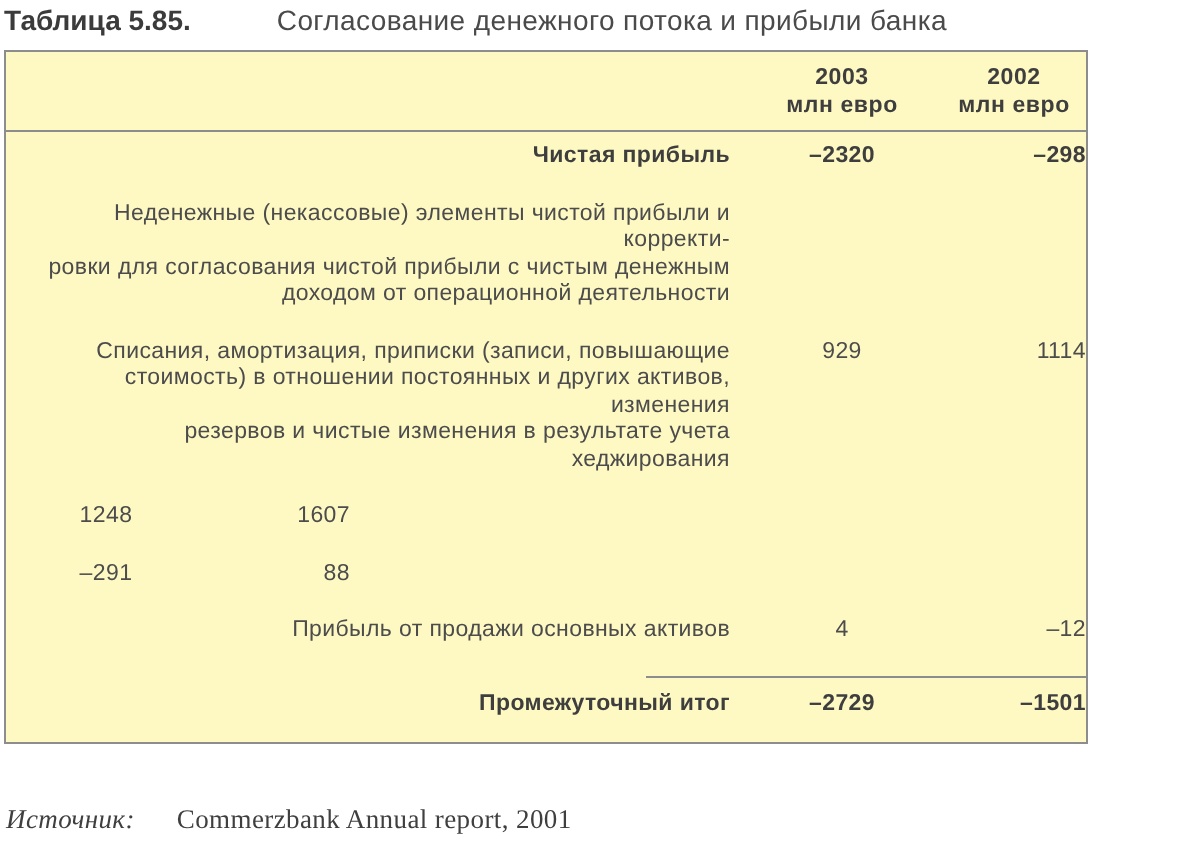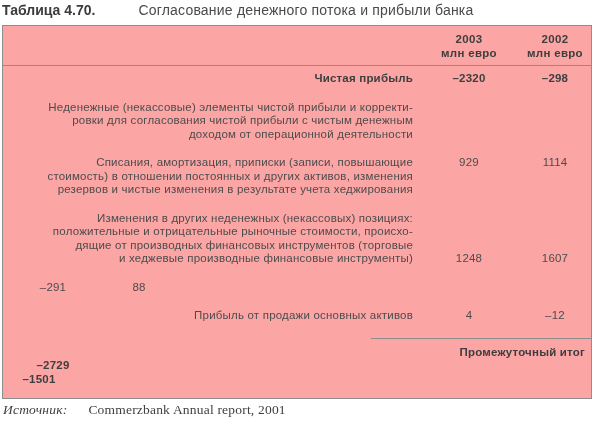--- a/index.html
+++ b/index.html
@@ -18,23 +18,23 @@
     font-size:14px; line-height:17px; letter-spacing:0.2px;
     white-space:nowrap;
   }
   .title-num {
     font-weight:bold; color:#3b3b3b; margin-right:11px; letter-spacing:0;
   }
   .title-text { color:#4a4a4a;margin-left:32px; }
 
   
   .tablebox {
-    position:absolute; top:25px; left:2px; width:590px;
+    position:absolute; top:25px; left:2px; width:542px;
     border:1px solid #8d8d8d;
-    background:#fca5a5;
+    background:#fef9c3;
   }
 
   .thead {
     display:flex;
     border-bottom:1px solid #8d8d8d;
     padding:7px 0 5px 0;
   }
   .thead .spacer { flex:1; }
   .hcol { text-align:center; font-weight:bold; color:#3e3e3e;
           font-size:11.5px; line-height:13.5px; letter-spacing:0.3px; }
@@ -44,44 +44,44 @@
   .tbody { padding:6px 0 12px 0; font-size:11.5px; line-height:13.5px; letter-spacing:0.2px; }
 
   .row { display:flex; margin-bottom:15px; }
   .row .label {
     flex:1; padding-left:10px; padding-right:6px;
     white-space:pre-line;
     text-align:right;
   }
   .row .val { text-align:center; }
   .row .val.c1 { width:100px; }
-  .row .val.c2 { width:72px; }
+  .row .val.c2 { width:72px;text-align:right; }
   .row.vals-bottom { align-items:flex-end; }
   .row.bold-row .label, .row.bold-row .val { font-weight:bold; color:#3e3e3e; }
 
   .subtotal-rule {
     height:1px; background:#8d8d8d;
     width:220px; margin:11px 0 7px auto;
   }
-  .row.total-row { margin-bottom:0;flex-direction:column; }
+  .row.total-row { margin-bottom:0; }
 
   
   .source {
     position:absolute; top:402px; left:3px; width:594px;
     font-family:"Liberation Serif", serif;
     font-size:13.5px; line-height:16px; color:#3f3f3f;
     letter-spacing:0.2px;
   }
   .source-label { font-style:italic; margin-right:21px; }
 </style>
 </head>
 <body>
 
 <div class="title">
-  <span class="title-num">Таблица 4.70.</span><span class="title-text">Согласование денежного потока и прибыли банка</span>
+  <span class="title-num">Таблица 5.85.</span><span class="title-text">Согласование денежного потока и прибыли банка</span>
 </div>
 
 <div class="tablebox">
 
   <div class="thead">
     <div class="spacer"></div>
     <div class="hcol c1">
       <div>2003</div>
       <div>млн евро</div>
     </div>
@@ -109,24 +109,20 @@
 
     <div class="row">
       <div class="label">Списания, амортизация, приписки (записи, повышающие
 стоимость) в отношении постоянных и других активов, изменения
 резервов и чистые изменения в результате учета хеджирования</div>
       <div class="val c1">929</div>
       <div class="val c2">1114</div>
     </div>
 
     <div class="row vals-bottom">
-      <div class="label">Изменения в других неденежных (некассовых) позициях:
-положительные и отрицательные рыночные стоимости, происхо-
-дящие от производных финансовых инструментов (торговые
-и хеджевые производные финансовые инструменты)</div>
       <div class="val c1">1248</div>
       <div class="val c2">1607</div>
     </div>
 
     <div class="row">
       <div class="val c1">–291</div>
       <div class="val c2">88</div>
     </div>
 
     <div class="row">

